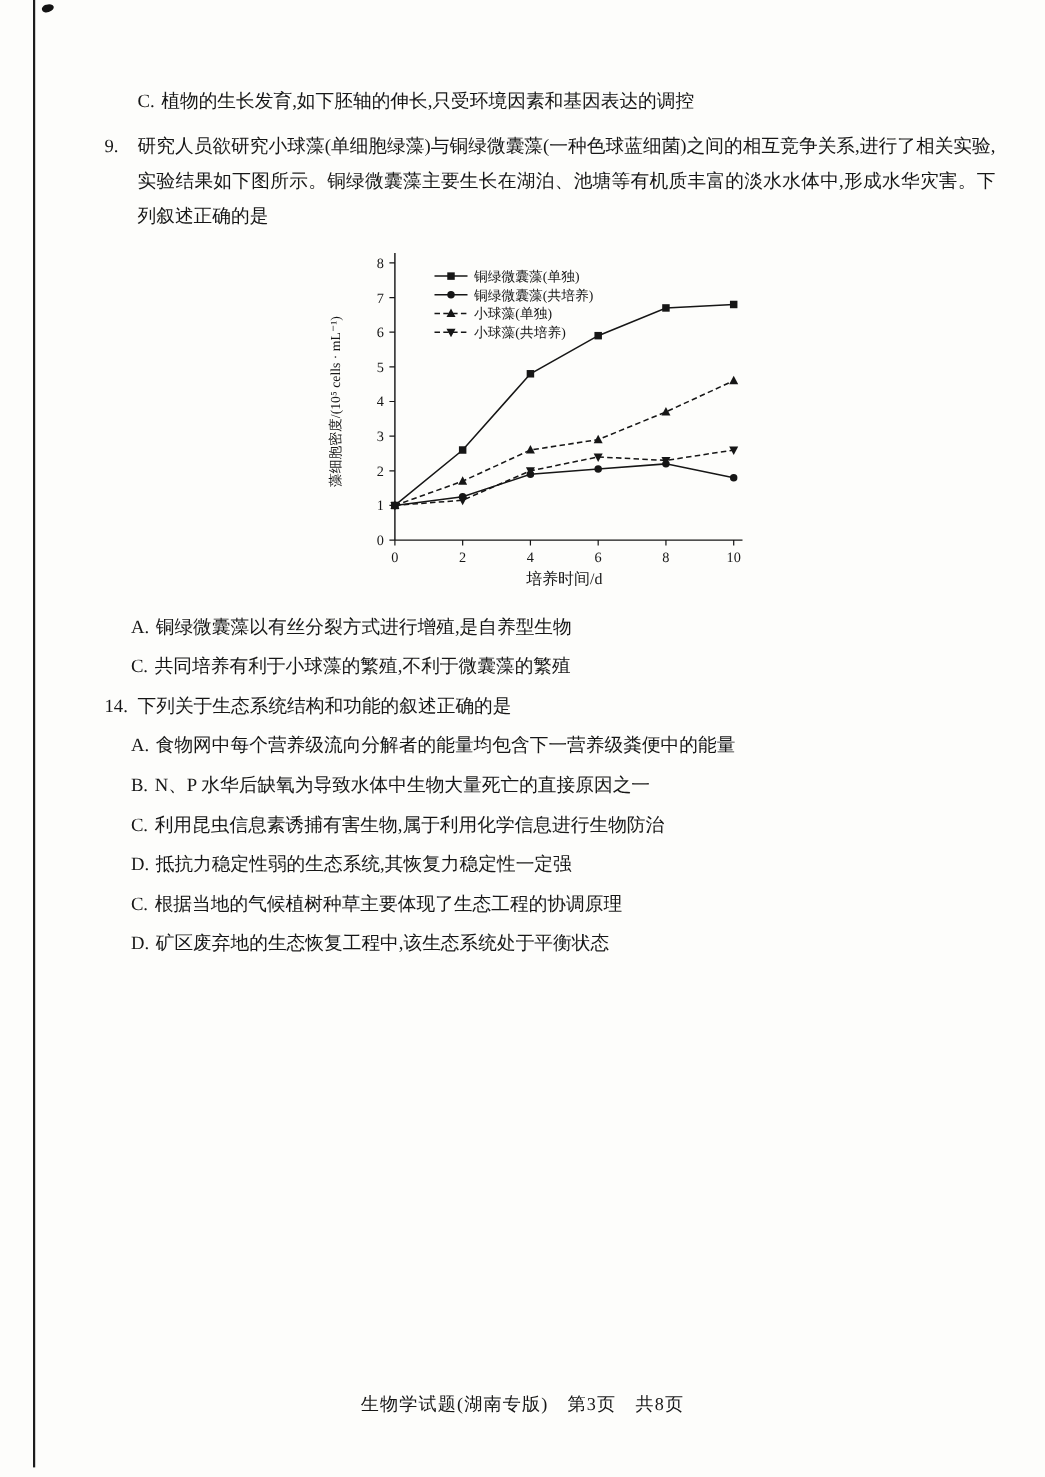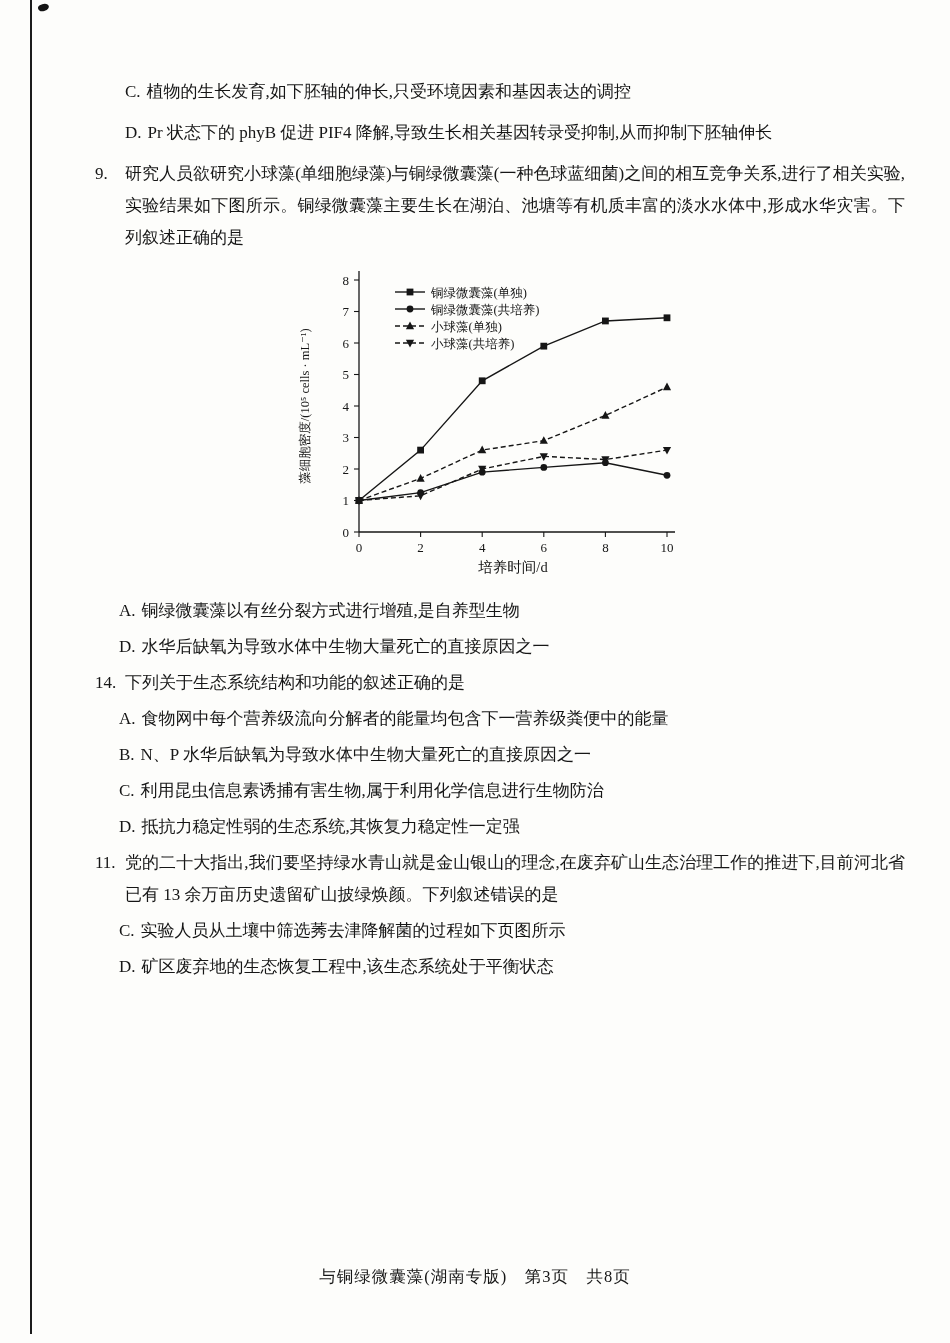--- a/index.html
+++ b/index.html
@@ -38,23 +38,20 @@
 
 <div class="page">
   <div class="scan-line"></div>
   <div class="scan-mark"></div>
 
   <div class="content">
 
     <div class="carry">
       <div class="line-item">
         <span class="opt-label">C.</span><span class="opt-text">植物的生长发育,如下胚轴的伸长,只受环境因素和基因表达的调控</span>
-      </div>
-      <div class="line-item">
-        <span class="opt-label">D.</span><span class="opt-text">Pr 状态下的 phyB 促进 PIF4 降解,导致生长相关基因转录受抑制,从而抑制下胚轴伸长</span>
       </div>
     </div>
 
     <div class="question">
       <div class="qrow">
         <span class="qnum">9.</span>
         <div class="qstem">研究人员欲研究小球藻(单细胞绿藻)与铜绿微囊藻(一种色球蓝细菌)之间的相互竞争关系,进行了相关实验,实验结果如下图所示。铜绿微囊藻主要生长在湖泊、池塘等有机质丰富的淡水水体中,形成水华灾害。下列叙述正确的是</div>
       </div>
 
       <figure class="chart-figure">
@@ -134,21 +131,21 @@
             <path d="M117 83.5 L112.9 75.8 L121.1 75.8 Z" fill="#161616"></path>
             <text x="138" y="83.5" font-size="12.5">小球藻(共培养)</text>
           </svg>
       </figure>
 
       <div class="options">
         <div class="option">
           <span class="opt-label">A.</span><span class="opt-text">铜绿微囊藻以有丝分裂方式进行增殖,是自养型生物</span>
         </div>
         <div class="option">
-          <span class="opt-label">D.</span><span class="opt-text">水华后缺氧为导致水体中生物大量死亡的直接原因之一</span>
+          <span class="opt-label">C.</span><span class="opt-text">共同培养有利于小球藻的繁殖,不利于微囊藻的繁殖</span>
         </div>
       </div>
     </div>
 
     <div class="question">
       <div class="qrow">
         <span class="qnum">14.</span>
         <div class="qstem">下列关于生态系统结构和功能的叙述正确的是</div>
       </div>
       <div class="options">
@@ -161,31 +158,27 @@
         <div class="option">
           <span class="opt-label">C.</span><span class="opt-text">利用昆虫信息素诱捕有害生物,属于利用化学信息进行生物防治</span>
         </div>
         <div class="option">
           <span class="opt-label">D.</span><span class="opt-text">抵抗力稳定性弱的生态系统,其恢复力稳定性一定强</span>
         </div>
       </div>
     </div>
 
     <div class="question">
-      <div class="qrow">
-        <span class="qnum">11.</span>
-        <div class="qstem">党的二十大指出,我们要坚持绿水青山就是金山银山的理念,在废弃矿山生态治理工作的推进下,目前河北省已有 13 余万亩历史遗留矿山披绿焕颜。下列叙述错误的是</div>
-      </div>
       <div class="options">
         <div class="option">
-          <span class="opt-label">C.</span><span class="opt-text">实验人员从土壤中筛选莠去津降解菌的过程如下页图所示</span>
+          <span class="opt-label">C.</span><span class="opt-text">根据当地的气候植树种草主要体现了生态工程的协调原理</span>
         </div>
         <div class="option">
           <span class="opt-label">D.</span><span class="opt-text">矿区废弃地的生态恢复工程中,该生态系统处于平衡状态</span>
         </div>
       </div>
     </div>
 
 
   </div>
 
-  <div class="footer">与铜绿微囊藻(湖南专版)　第3页　共8页</div>
+  <div class="footer">生物学试题(湖南专版)　第3页　共8页</div>
 </div>
 
 </body></html>

